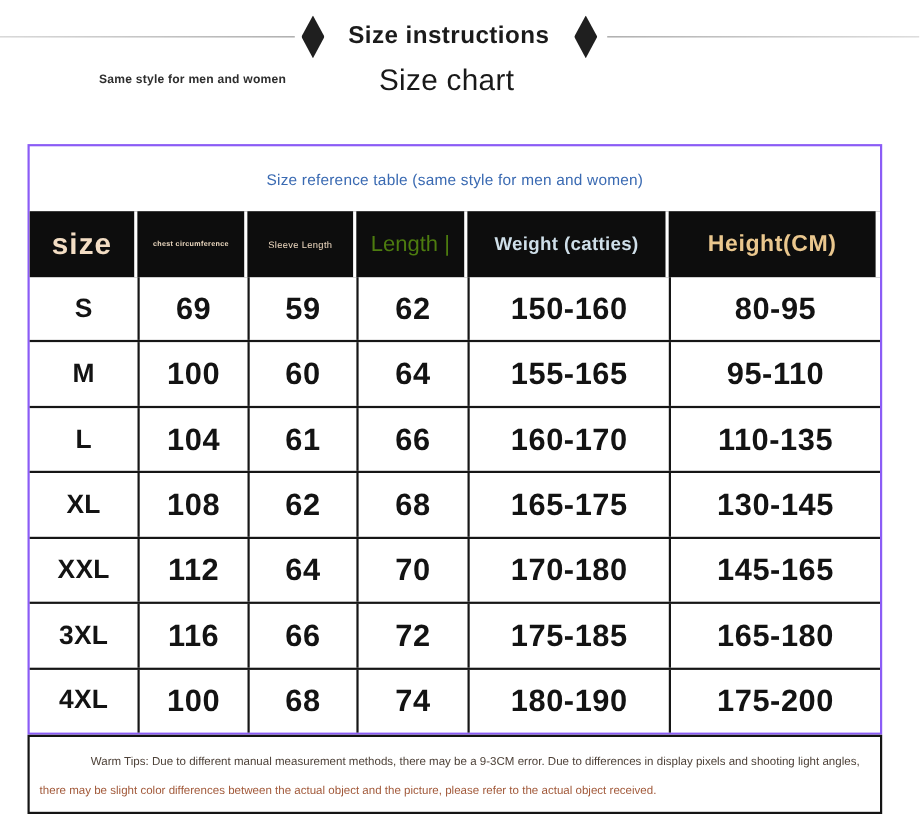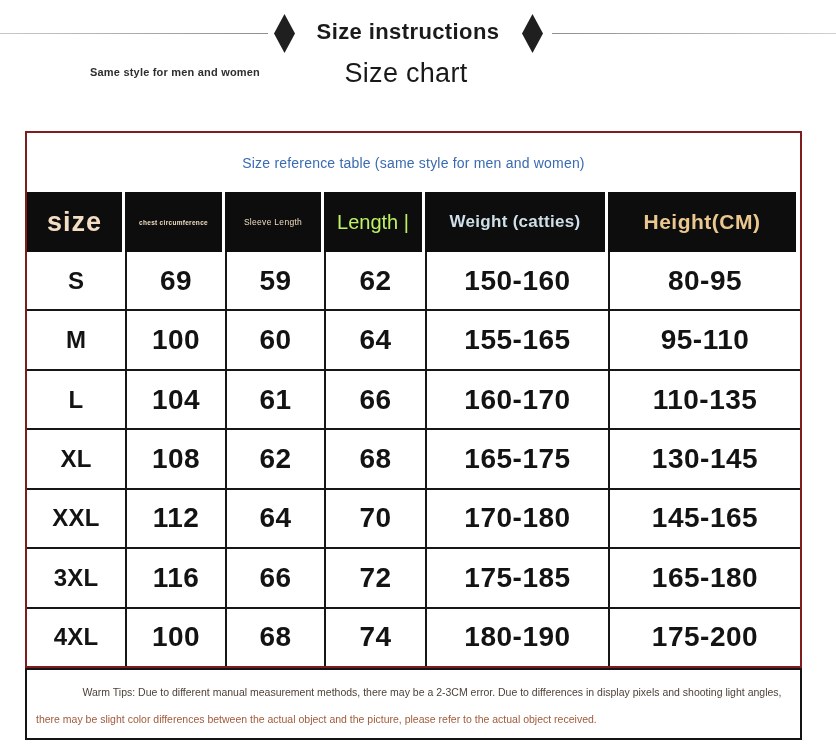--- a/index.html
+++ b/index.html
@@ -37,21 +37,21 @@
     position: absolute; top: 58px; left: 0; width: 812px;
     text-align: center;
     font-size: 27px; font-weight: 400; color: #191919; letter-spacing: 0.3px;
   }
 
   
   .size-table {
     position: absolute; left: 25px; top: 131px;
     width: 777px; height: 537px;
     box-sizing: border-box;
-    border: 2px solid #7f1d1d;
+    border: 2px solid #8b5cf6;
     background: #ffffff;
     display: flex; flex-direction: column;
   }
   .caption-row {
     flex: 0 0 59px;
     display: flex; align-items: center; justify-content: center;
     font-size: 14px; font-weight: 500; color: #3a6ab2; letter-spacing: 0.2px;
   }
   .header-row {
     flex: 0 0 60px;
@@ -63,21 +63,21 @@
     background: #0d0d0d;
     display: flex; align-items: center; justify-content: center;
     text-align: center;
     border-right: 3px solid #ffffff;
     box-sizing: border-box;
   }
   .hc:last-child { border-right: 4px solid #ffffff; }
   .c0 { font-size: 27px; font-weight: 600; color: #f3ddc4; letter-spacing: 1px; }
   .c1 { font-size: 6.5px; font-weight: 700; color: #ecd9c0; letter-spacing: 0.3px; }
   .c2 { font-size: 8.5px; font-weight: 400; color: #eed9c0; letter-spacing: 0.3px; }
-  .c3 { font-size: 20px; font-weight: 500; color: #bef264; }
+  .c3 { font-size: 20px; font-weight: 500; color: #4d7c0f; }
   .c4 { font-size: 21px; font-weight: 600; color: #eac78e; letter-spacing: 0.5px; }
   .c5 { font-size: 17px; font-weight: 600; color: #cfdfe9; letter-spacing: 0.3px; }
 
   .table-body { flex: 1 1 auto; display: flex; flex-direction: column; }
   .data-row {
     flex: 1 1 0;
     display: grid;
     grid-template-columns: 98px 100px 99px 101px 183px 192px;
   }
   .data-row + .data-row { border-top: 2px solid #161616; }
@@ -190,17 +190,17 @@
         <div class="dc">100</div>
         <div class="dc">68</div>
         <div class="dc">74</div>
         <div class="dc">180-190</div>
         <div class="dc">175-200</div>
       </div>
     </div>
   </div>
 
   <div class="tips-box">
-    <div class="tips-line1">Warm Tips: Due to different manual measurement methods, there may be a 2-3CM error. Due to differences in display pixels and shooting light angles,</div>
+    <div class="tips-line1">Warm Tips: Due to different manual measurement methods, there may be a 9-3CM error. Due to differences in display pixels and shooting light angles,</div>
     <div class="tips-line2">there may be slight color differences between the actual object and the picture, please refer to the actual object received.</div>
   </div>
 
 </div>
 
 </body></html>

